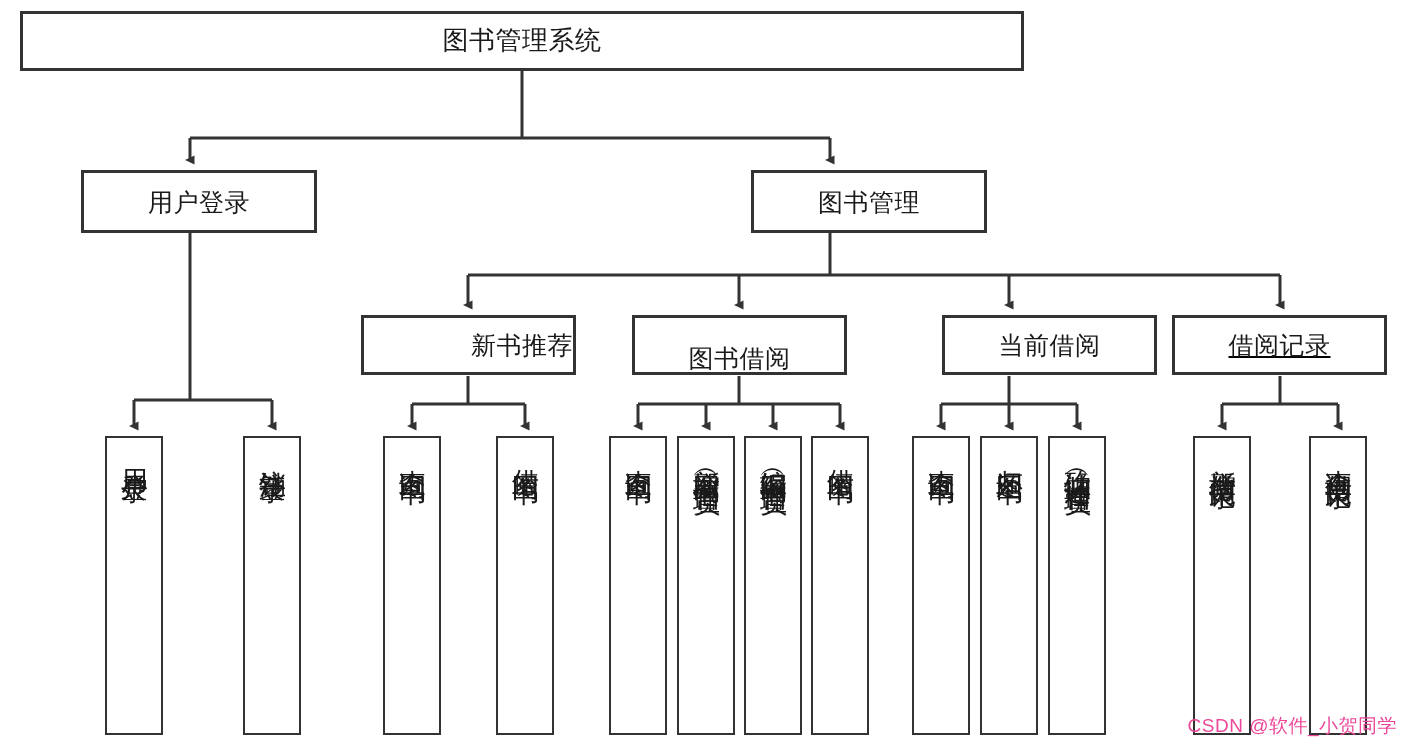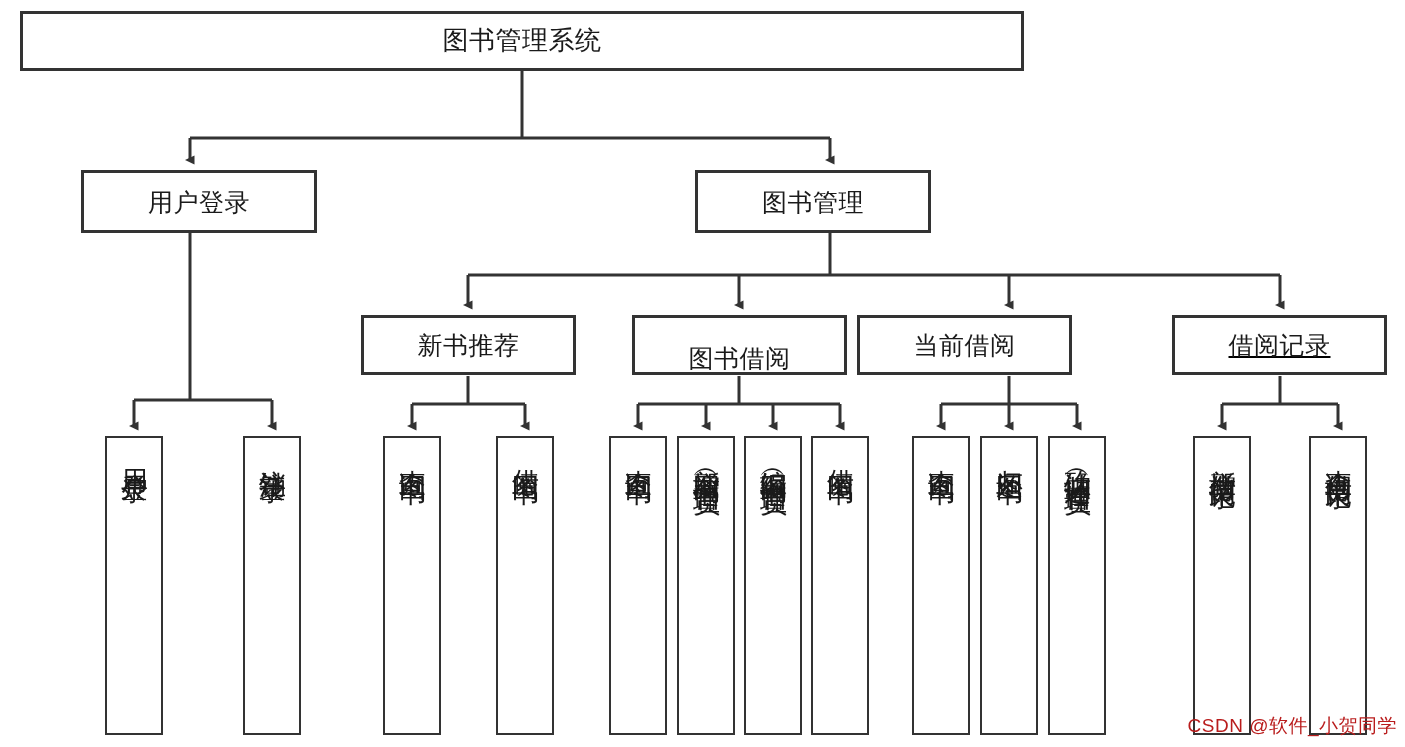--- a/index.html
+++ b/index.html
@@ -61,21 +61,21 @@
     font-size: 27px;
     letter-spacing: 3px;
     line-height: 1;
     text-align: left;
   }
   .watermark {
     position: absolute;
     right: 8px;
     bottom: 8px;
     font-size: 19px;
-    color: #b91c1c;
+    color: #ec4899;
     letter-spacing: 0.5px;
     white-space: nowrap;
     user-select: none;
   }
 </style>
 </head>
 <body>
 
 <div id="diagram-root">
 
@@ -129,31 +129,31 @@
     </g>
   </svg>
 
   <div class="node-box horizontal root" style="left:20px; top:11px; width:1004px; height:60px;">
     <span class="node-label">图书管理系统</span>
   </div>
 
   <div class="node-box horizontal" style="left:81px; top:170px; width:236px; height:63px;">
     <span class="node-label">用户登录</span>
   </div>
-  <div class="node-box horizontal" style="left:695px; top:170px; width:236px; height:63px;">
+  <div class="node-box horizontal" style="left:751px; top:170px; width:236px; height:63px;">
     <span class="node-label">图书管理</span>
   </div>
 
-  <div class="node-box horizontal" style="left:361px; top:315px; width:215px; height:60px;">
+  <div class="node-box horizontal" style="left:361px; top:315px; width:215px; height:60px;justify-content:flex-end;">
     <span class="node-label">新书推荐</span>
   </div>
   <div class="node-box horizontal" style="left:632px; top:315px; width:215px; height:60px;align-items:flex-end;">
     <span class="node-label">图书借阅</span>
   </div>
-  <div class="node-box horizontal" style="left:857px; top:315px; width:215px; height:60px;text-align:center;">
+  <div class="node-box horizontal" style="left:942px; top:315px; width:215px; height:60px;text-align:center;">
     <span class="node-label">当前借阅</span>
   </div>
   <div class="node-box horizontal" style="left:1172px; top:315px; width:215px; height:60px;text-decoration:underline;">
     <span class="node-label">借阅记录</span>
   </div>
 
   <div class="node-box vertical" style="left:105px; top:436px; width:58px; height:299px;">
     <span class="node-label">用户登录</span>
   </div>
   <div class="node-box vertical" style="left:243px; top:436px; width:58px; height:299px;">

